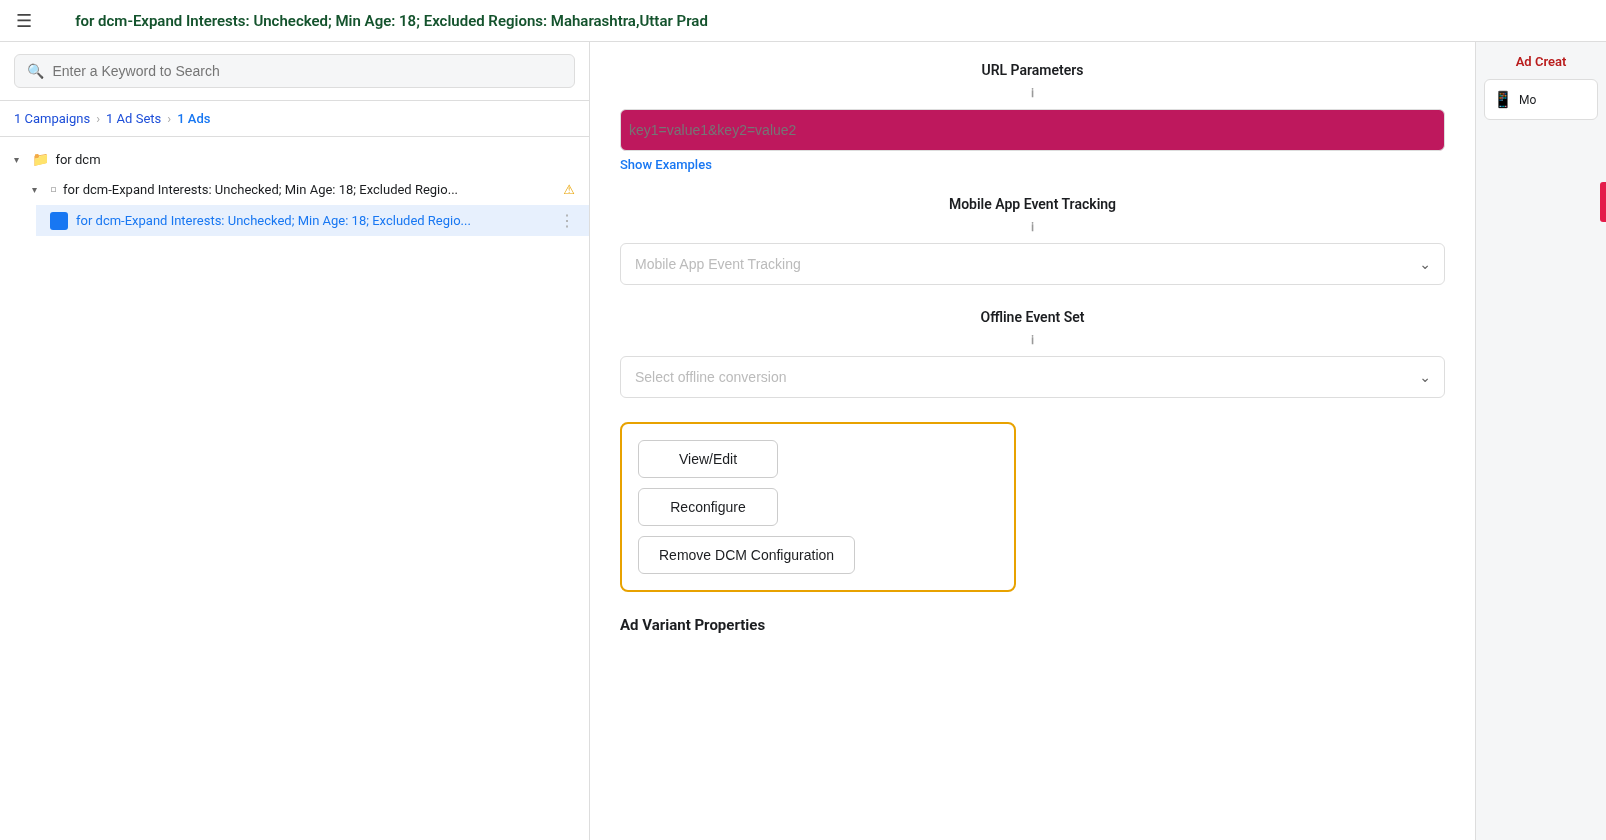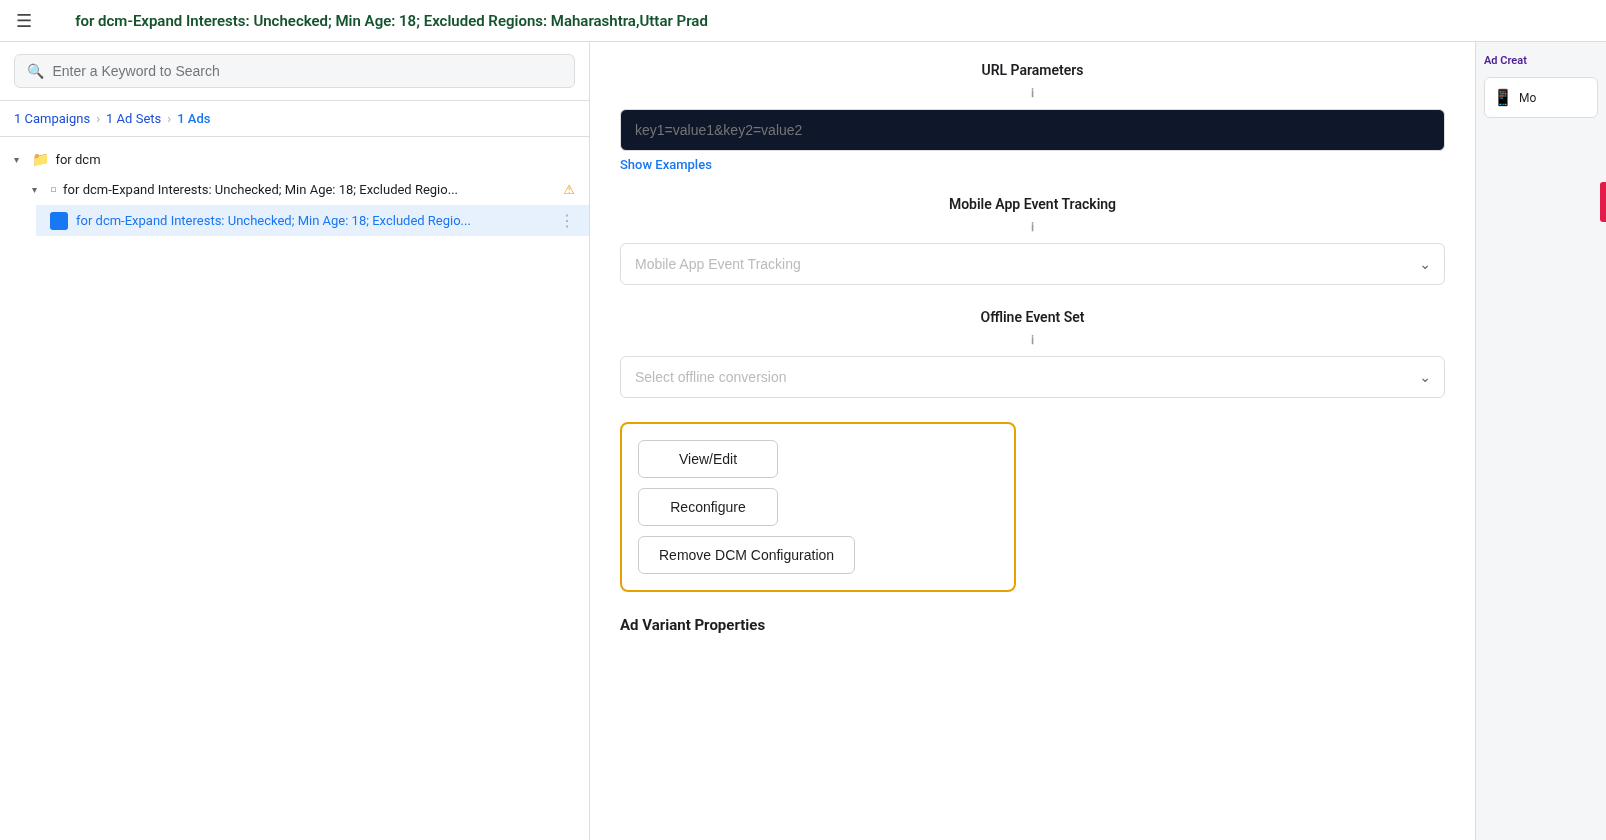--- a/index.html
+++ b/index.html
@@ -138,24 +138,24 @@
     }
 
     .field-group {
       margin-bottom: 24px;
     }
 
     .text-input-field {
       width: 100%;
       border: 1px solid #ddd;
       border-radius: 6px;
-      padding: 12px 14px;
+      padding: 12px 8px;
       font-size: 14px;
       color: #bbb;
-      background: #0f172a;
+      background: #be185d;
       outline: none;
     }
 
     .show-examples-row {
       display: flex;
       justify-content: flex-start;
       margin-top: 6px;
       margin-bottom: 16px;
     }
     .show-examples-link {
@@ -221,24 +221,25 @@
 
     
     .right-panel {
       width: 130px;
       flex-shrink: 0;
       background: #f5f6f7;
       padding: 12px 8px;
       overflow: hidden;
     }
     .right-panel-title {
-      font-size: 11px;
+      font-size: 13px;
       font-weight: 600;
-      color: #4c1d95;
+      color: #b91c1c;
       margin-bottom: 10px;
+      text-align: center;
     }
     .right-panel-item {
       background: #fff;
       border: 1px solid #ddd;
       border-radius: 6px;
       padding: 10px 8px;
       margin-bottom: 8px;
       display: flex;
       align-items: center;
       gap: 6px;

